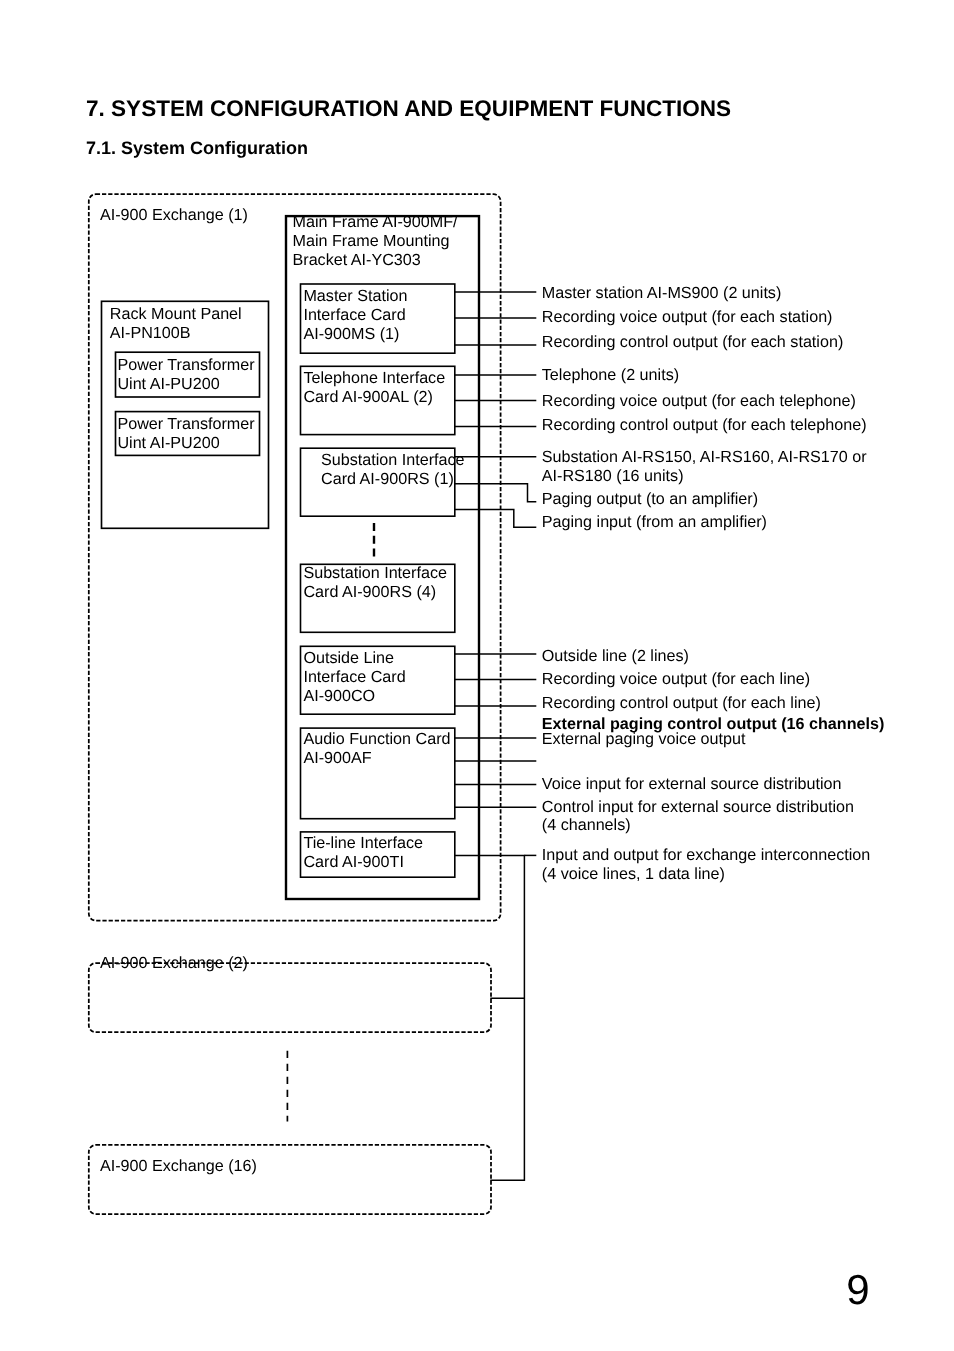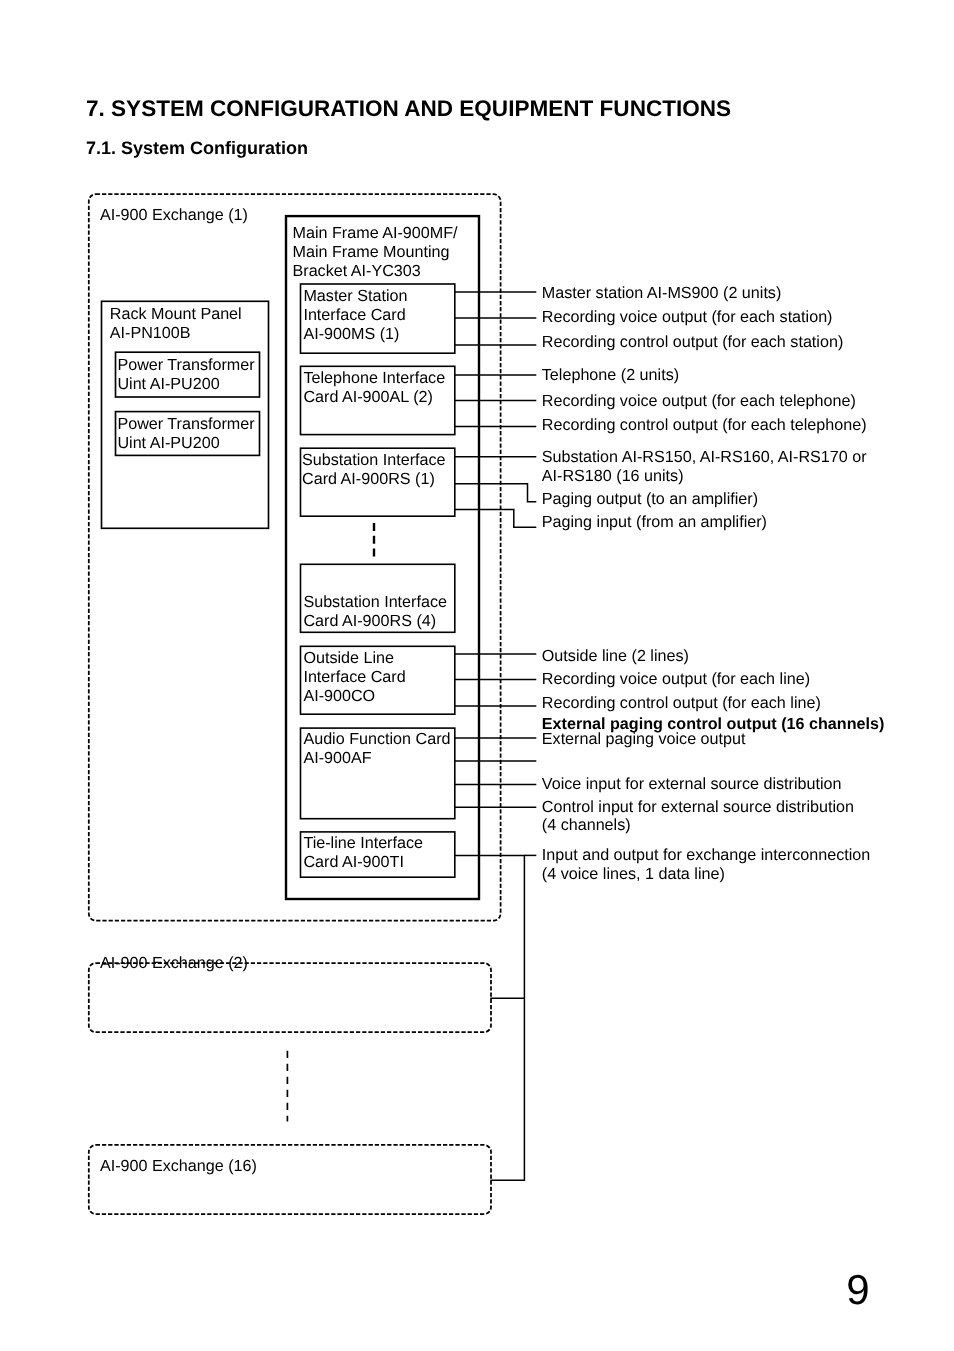--- a/index.html
+++ b/index.html
@@ -80,35 +80,35 @@
 
   <div class="lbl" style="left:109.8px;top:304.8px;"><span>Rack Mount Panel</span>
 <span>AI-PN100B</span></div>
 
   <div class="lbl" style="left:117.4px;top:355.8px;"><span>Power Transformer</span>
 <span>Uint AI-PU200</span></div>
 
   <div class="lbl" style="left:117.4px;top:415.3px;"><span>Power Transformer</span>
 <span>Uint AI-PU200</span></div>
 
-  <div class="lbl" style="left:292.5px;top:224px;"><span>Main Frame AI-900MF/</span>
+  <div class="lbl" style="left:292.5px;top:213px;"><span>Main Frame AI-900MF/</span>
 <span>Main Frame Mounting</span>
 <span>Bracket AI-YC303</span></div>
 
   <div class="lbl" style="left:303.4px;top:286.9px;"><span>Master Station</span>
 <span>Interface Card</span>
 <span>AI-900MS (1)</span></div>
 
   <div class="lbl" style="left:303.4px;top:369.0px;"><span>Telephone Interface</span>
 <span>Card AI-900AL (2)</span></div>
 
-  <div class="lbl" style="left:302px;top:450.8px;"><span>Substation Interface</span>
+  <div class="lbl" style="left:321px;top:450.8px;"><span>Substation Interface</span>
 <span>Card AI-900RS (1)</span></div>
 
-  <div class="lbl" style="left:303.4px;top:593px;"><span>Substation Interface</span>
+  <div class="lbl" style="left:303.4px;top:564px;"><span>Substation Interface</span>
 <span>Card AI-900RS (4)</span></div>
 
   <div class="lbl" style="left:303.4px;top:649.1px;"><span>Outside Line</span>
 <span>Interface Card</span>
 <span>AI-900CO</span></div>
 
   <div class="lbl" style="left:303.4px;top:730.0px;"><span>Audio Function Card</span>
 <span>AI-900AF</span></div>
 
   <div class="lbl" style="left:303.4px;top:834.1px;"><span>Tie-line Interface</span>

